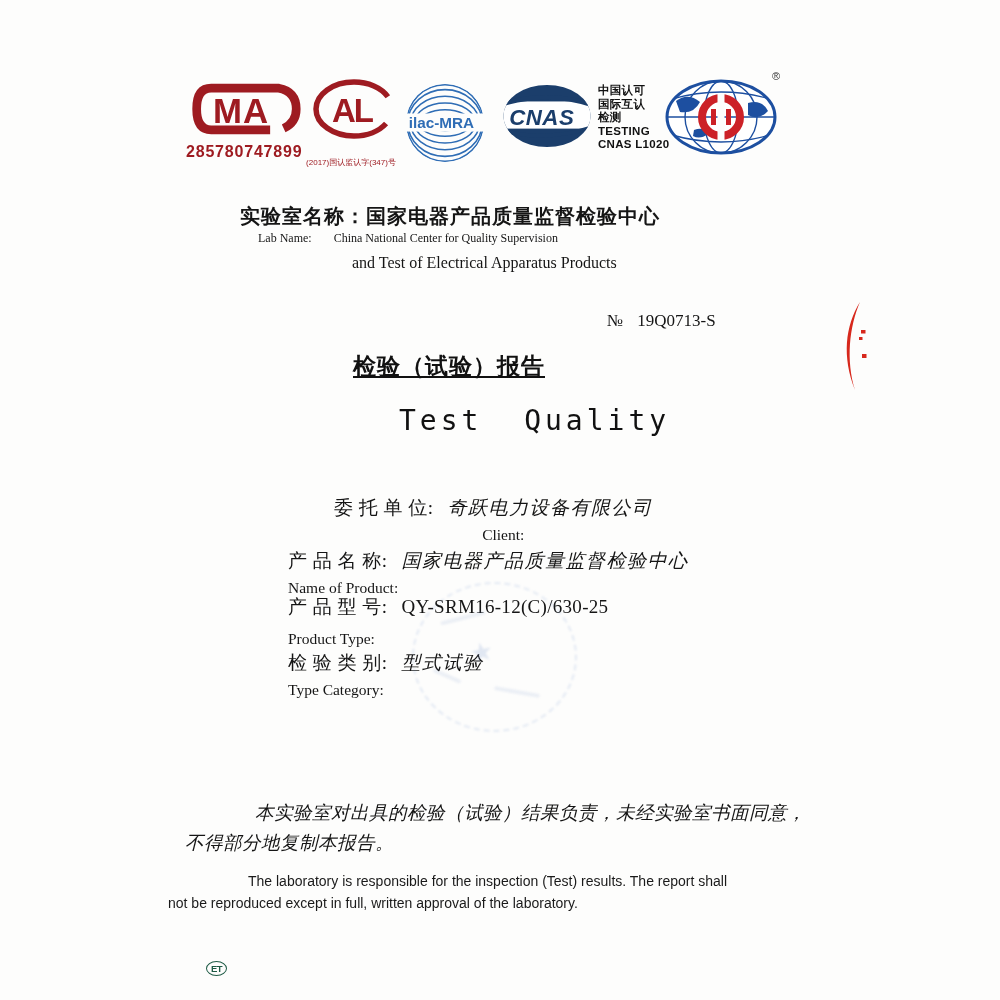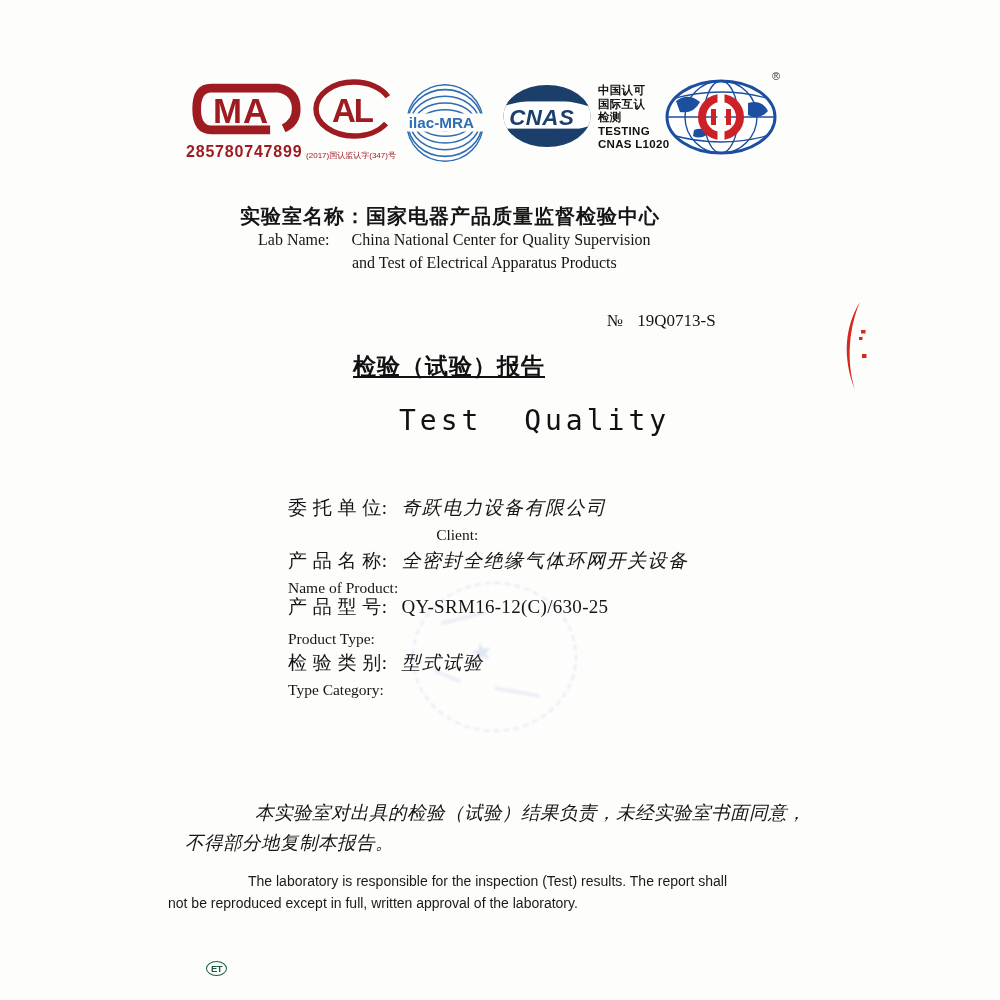--- a/index.html
+++ b/index.html
@@ -7,46 +7,46 @@
   .page {
     position:relative; width:1000px; height:1000px;
     background:#fdfdfc; overflow:hidden;
     font-family:"Liberation Sans", sans-serif; color:#1c1c1c;
   }
   
   .logo { position:absolute; }
   .cma-block   { left:186px; top:80px;  width:122px; text-align:left; }
   .cma-number  { margin-top:1px; font-size:16px; font-weight:bold; color:#9e1b21; letter-spacing:0.8px; font-family:"Liberation Sans",sans-serif; }
   .al-block    { left:308px; top:79px;  width:92px; text-align:center; }
-  .al-caption  { margin-top:3px; font-size:8px; color:#9e1b21; white-space:nowrap; transform:translateX(-3px); }
+  .al-caption  { margin-top:10px; font-size:8px; color:#9e1b21; white-space:nowrap; transform:translateX(-3px); }
   .ilac-block  { left:403px; top:82px; }
   .cnas-block  { left:502px; top:84px; }
   .acc-text    { left:598px; top:84px; font-size:11.5px; font-weight:bold; line-height:13.5px; color:#111; letter-spacing:0.3px; }
   .globe-block { left:664px; top:76px; }
   .globe-reg   { position:absolute; left:108px; top:-6px; font-size:11px; color:#333; font-weight:normal; }
   
   .lab-cn  { position:absolute; left:240px; top:203px; font-size:20px; font-weight:bold; letter-spacing:1px; color:#151515; }
-  .lab-en1 { position:absolute; left:258px; top:231px; font-family:"Liberation Serif", serif; font-size:16px; color:#151515; }
+  .lab-en1 { position:absolute; left:258px; top:231px; font-family:"Liberation Serif", serif; font-size:12px; color:#151515; }
   .lab-en1 .gap { display:inline-block; width:22px; }
   .lab-en2 { position:absolute; left:352px; top:254px; font-family:"Liberation Serif", serif; font-size:16px; color:#151515; }
   
   .report-no { position:absolute; left:607px; top:311px; font-family:"Liberation Serif", serif; font-size:17px; color:#151515; }
   .report-no .num { margin-left:14px; }
   
   .title-cn { position:absolute; left:353px; top:351px; font-size:23px; font-weight:bold; letter-spacing:1px; color:#111;text-decoration:underline; }
   .title-en { position:absolute; left:399px; top:404px; font-family:"DejaVu Sans Mono", monospace; font-size:28px; letter-spacing:4px; white-space:pre; color:#111; }
   
   .field { position:absolute; left:288px; }
   .field .cn-line { font-family:"Liberation Serif", serif; font-size:19px; color:#151515; white-space:nowrap; }
   .field .cn-label { letter-spacing:0.5px; }
   .field .value { margin-left:14px; }
   .value-kai { font-style:italic; font-family:"Liberation Serif", serif; letter-spacing:1.5px; }
   .value-serif { font-family:"Liberation Serif", serif; letter-spacing:0.3px; }
   .field .en-label { font-family:"Liberation Serif", serif; font-size:15.5px; color:#151515; margin-top:5px; }
-  .f0 { top:495px; } .f0 .en-label { margin-left:20px;text-align:center; }
+  .f0 { top:495px;margin-left:46px; } .f0 .en-label { margin-left:20px;text-align:center; }
   .f1 { top:548px; }
   .f2 { top:594px; } .f2 .en-label { margin-top:10px; }
   .f3 { top:650px; }
   
   .ghost-stamp { position:absolute; left:412px; top:582px; width:165px; height:150px; filter:blur(1px); opacity:0.55; pointer-events:none; }
   .ghost-ring { position:absolute; inset:0; border:2px dashed rgba(122,152,205,0.35); border-radius:50%; }
   .ghost-star { position:absolute; left:58px; top:55px; font-size:26px; color:rgba(122,152,205,0.40); transform:rotate(-12deg); }
   .ghost-bar  { position:absolute; width:46px; height:4px; background:rgba(122,152,205,0.25); border-radius:2px; }
   .gb1 { left:28px; top:34px; transform:rotate(-14deg); }
   .gb2 { left:82px; top:108px; transform:rotate(10deg); }
@@ -178,21 +178,21 @@
 
   <div class="field f0">
     <div class="cn-line">
       <span class="cn-label">委 托 单 位:</span><span class="value value-kai">奇跃电力设备有限公司</span>
     </div>
     <div class="en-label">Client:</div>
   </div>
 
   <div class="field f1">
     <div class="cn-line">
-      <span class="cn-label">产 品 名 称:</span><span class="value value-kai">全密封全绝缘气体环网开关设备</span>
+      <span class="cn-label">产 品 名 称:</span><span class="value value-kai">国家电器产品质量监督检验中心</span>
     </div>
     <div class="en-label">Name of Product:</div>
   </div>
 
   <div class="field f2">
     <div class="cn-line">
       <span class="cn-label">产 品 型 号:</span><span class="value value-serif">QY-SRM16-12(C)/630-25</span>
     </div>
     <div class="en-label">Product Type:</div>
   </div>

